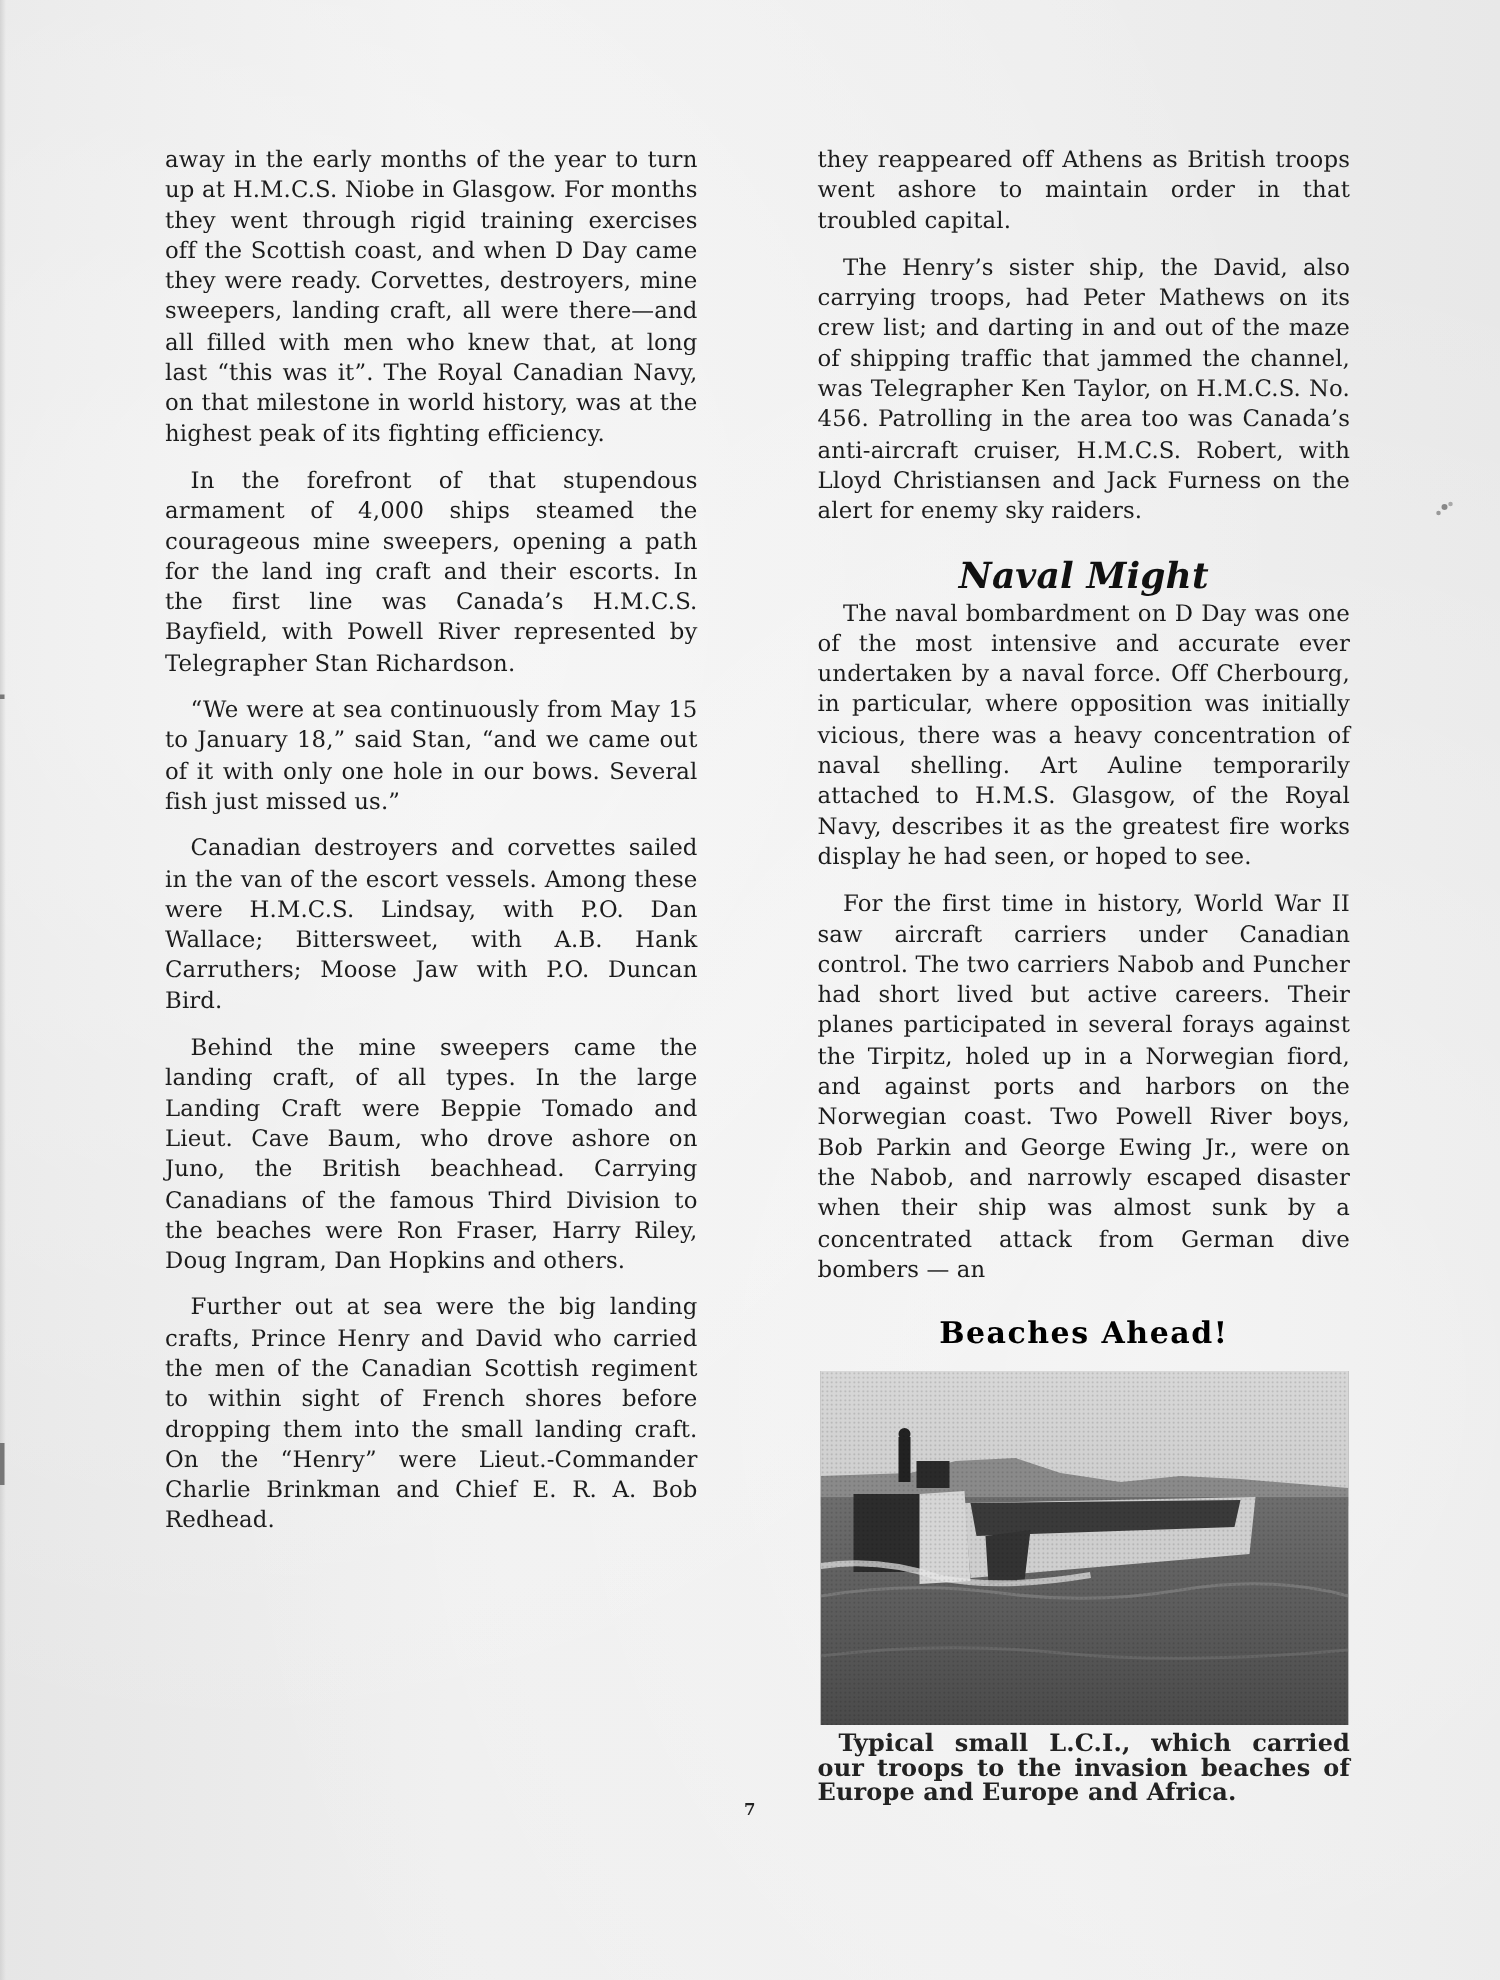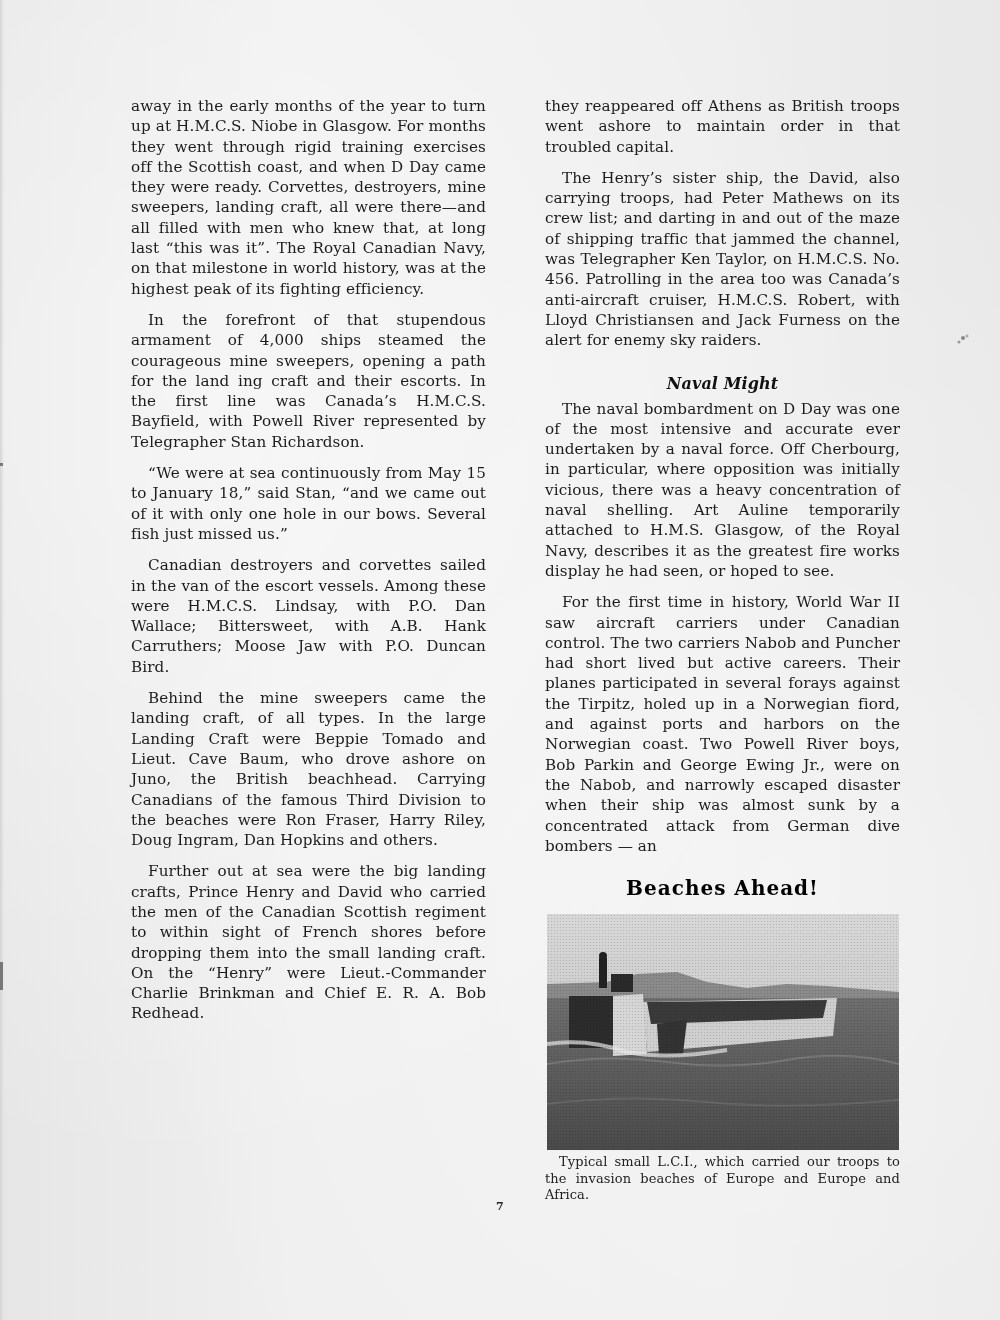--- a/index.html
+++ b/index.html
@@ -16,43 +16,43 @@
     .page-edge-left {
       position: absolute; left: 0; top: 0; width: 4px; height: 1320px;
       background: linear-gradient(90deg, #d4d4d4, rgba(0,0,0,0));
     }
     .margin-mark { position: absolute; left: 0; width: 3px; background: #777; }
     .col {
       position: absolute; top: 96px;
       font-size: 15.2px; line-height: 20.3px;
       text-align: justify; letter-spacing: 0.1px;
     }
-    .col-left { left: 110px; width: 355px; margin-left: 21px; }
+    .col-left { left: 110px; width: 355px; }
     .col-right { left: 545px; width: 355px; }
     .col p { margin: 0 0 11px 0; text-indent: 17px; hyphens: none; }
     .col p.cont { text-indent: 0; }
     .heading-naval {
       font-family: "DejaVu Serif", "Liberation Serif", serif;
       font-style: italic; font-weight: bold;
-      font-size: 16px; text-align: center; margin: 20px 0 2px 0; line-height: 26px;
+      font-size: 24px; text-align: center; margin: 20px 0 2px 0; line-height: 26px;
       color: #111;
     }
     .heading-beaches {
       font-family: "DejaVu Serif", "Liberation Serif", serif;
       font-weight: 900; font-size: 20px; letter-spacing: 1px;
       text-align: center; margin: 20px 0 14px 0; line-height: 24px; color: #000000;
     }
     .photo {
       position: relative; width: 352px; height: 236px; margin-left: 2px;
       background: #9a9a9a; overflow: hidden;
     }
     .photo svg { display: block; }
     .caption {
-      font-size: 13px; line-height: 16.5px; margin-top: 4px;
-      text-align: justify; text-indent: 14px; color: #222;
+      font-size: 16px; line-height: 16.5px; margin-top: 4px;
+      text-align: justify; text-indent: 14px; color: #222; font-weight: bold;
     }
     .page-number {
       position: absolute; left: 496px; top: 1200px;
       font-size: 11px; font-weight: bold; color: #222;
     }
     .smudge {
       position: absolute; left: 953px; top: 332px; width: 20px; height: 16px;
     }
   </style>
 </head>

